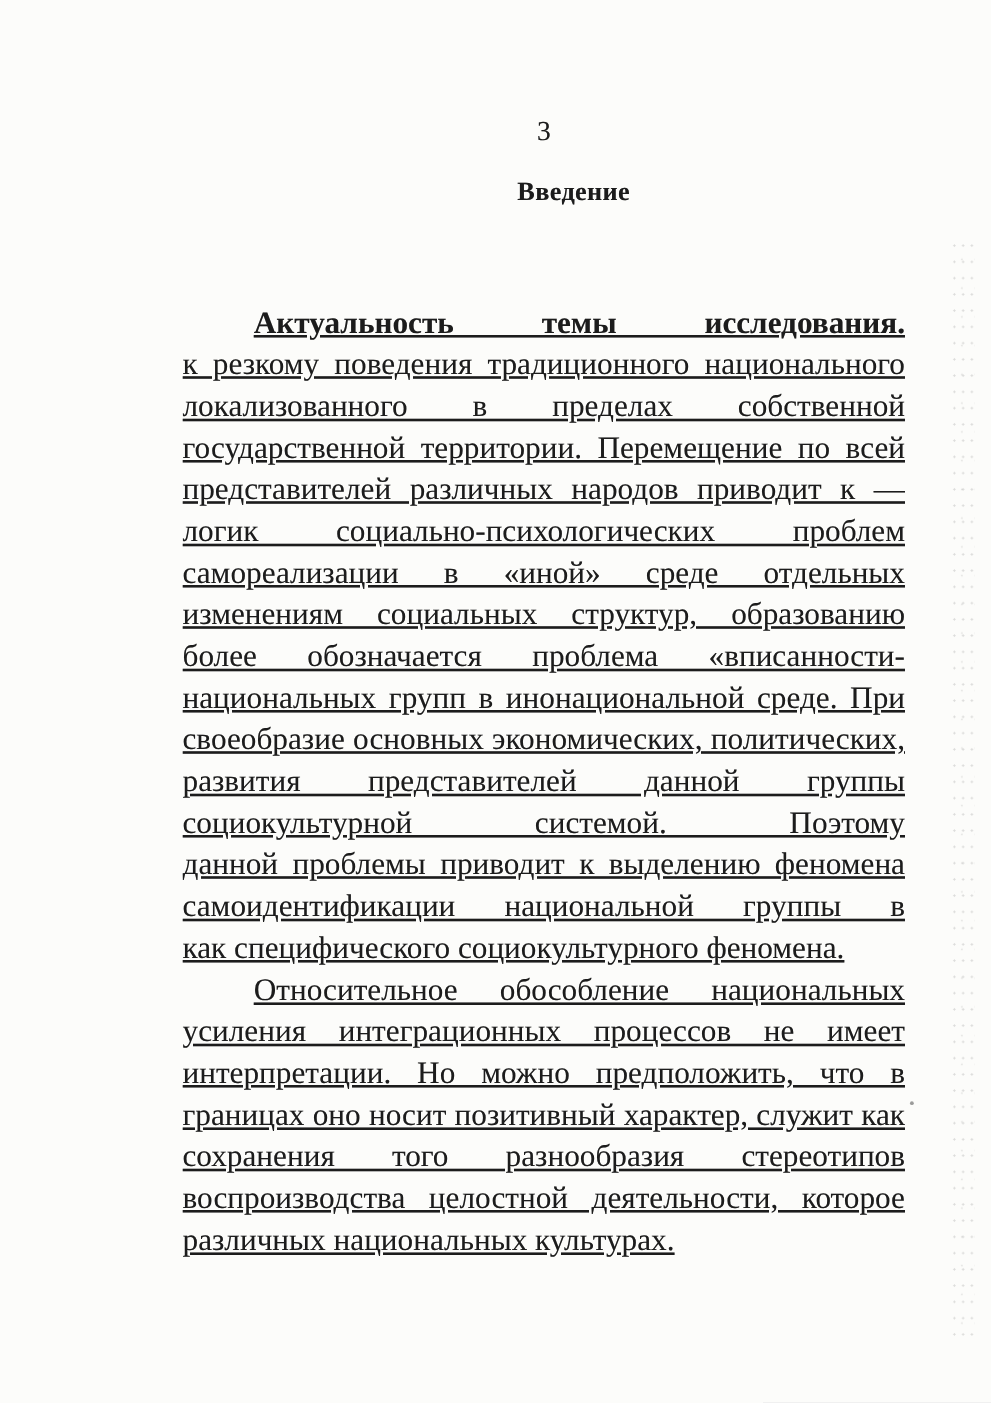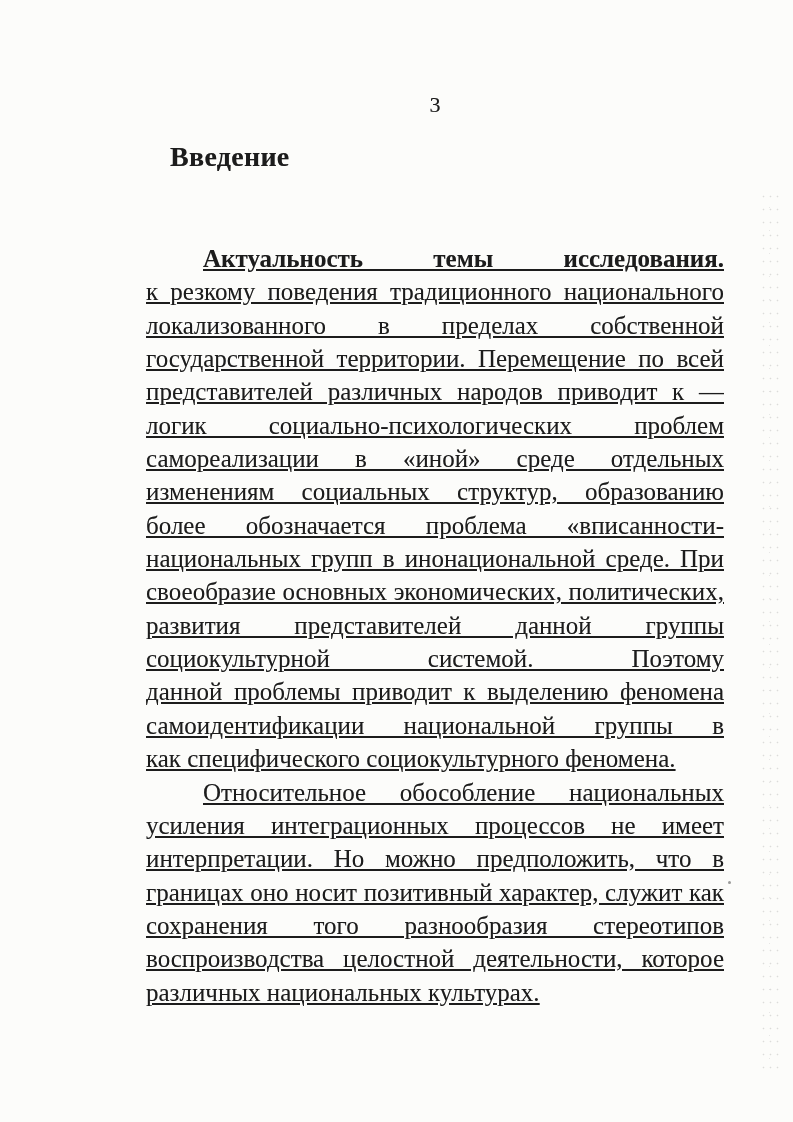--- a/index.html
+++ b/index.html
@@ -14,22 +14,22 @@
   .page-number{
     position:absolute;
     top:92px;left:146px;width:578px;
     text-align:center;
     font-size:22px;
     text-shadow:0 0 0.5px rgba(0,0,0,.35);
   }
   .heading{
     position:absolute;
     top:141px;left:170px;width:578px;
-    text-align:left;
-    font-size:28px;
+    text-align:center;
+    font-size:21px;
     font-weight:bold;
     letter-spacing:.3px;
     text-shadow:0 0 0.5px rgba(0,0,0,.4);
   }
   .body-text{
     position:absolute;
     top:242px;left:146px;width:578px;
     font-size:25px;
     text-shadow:0 0 0.5px rgba(0,0,0,.3);
     text-decoration:underline;

